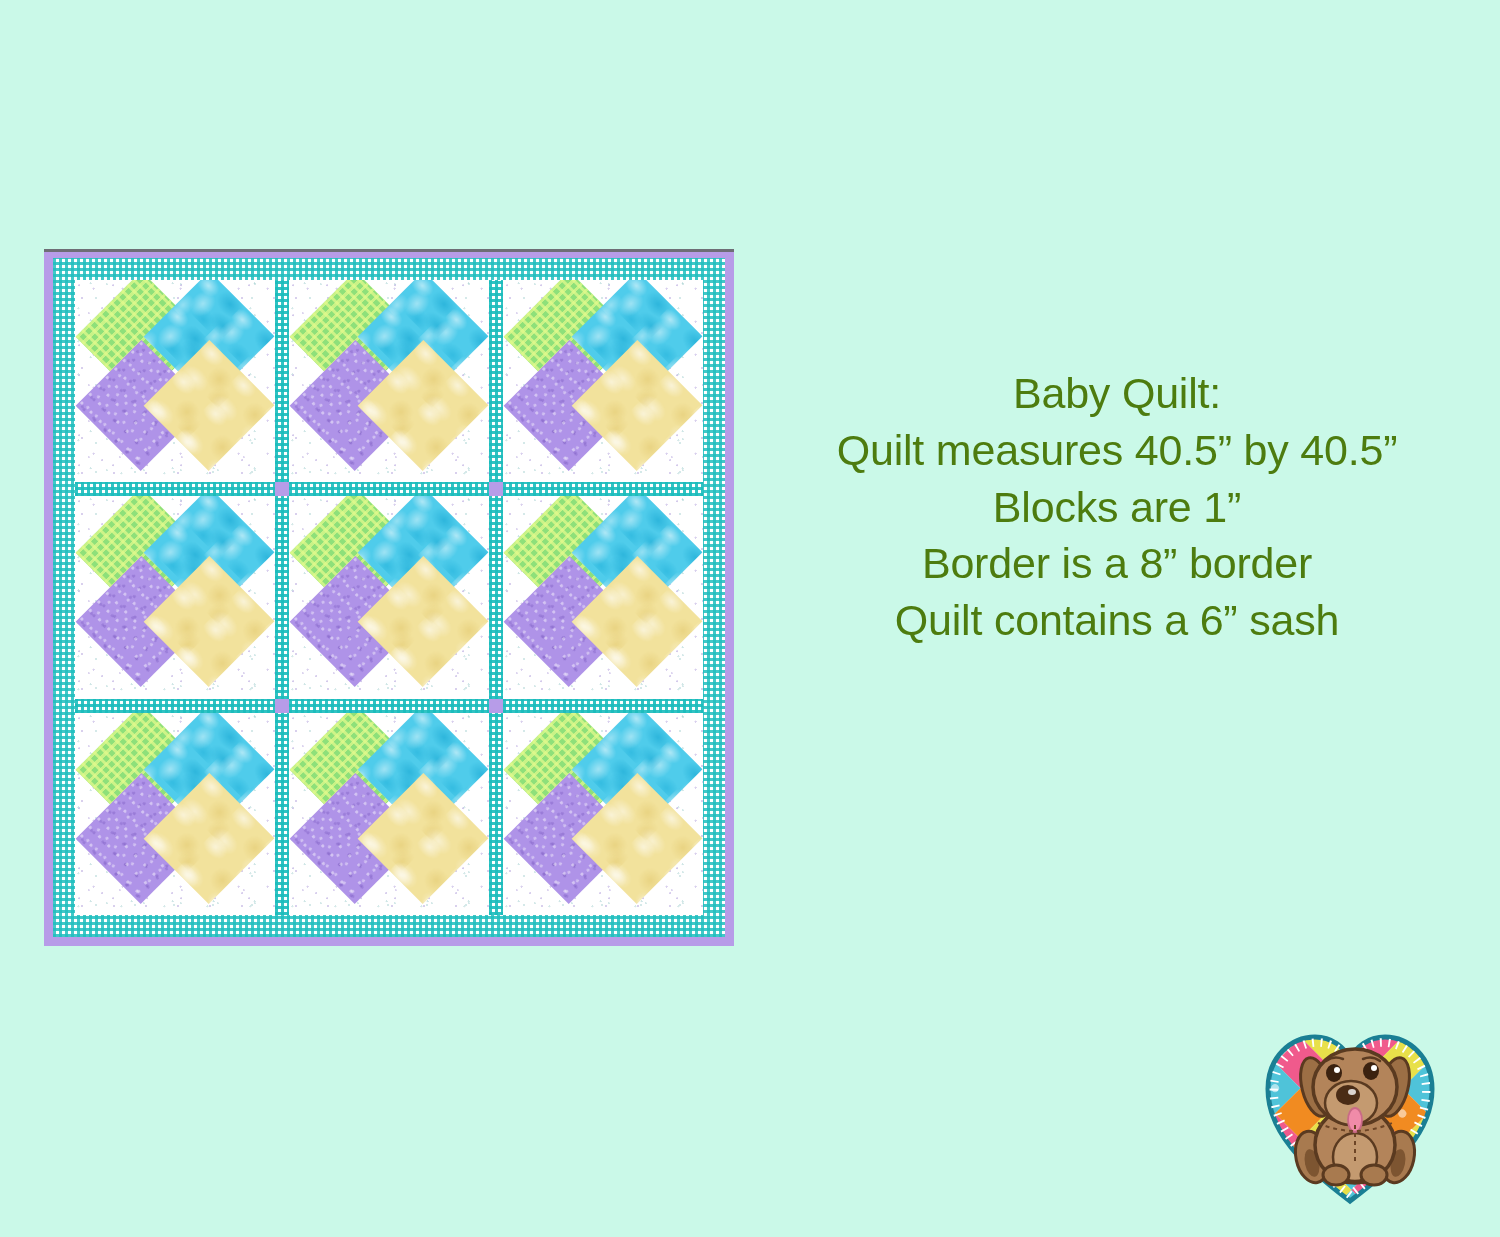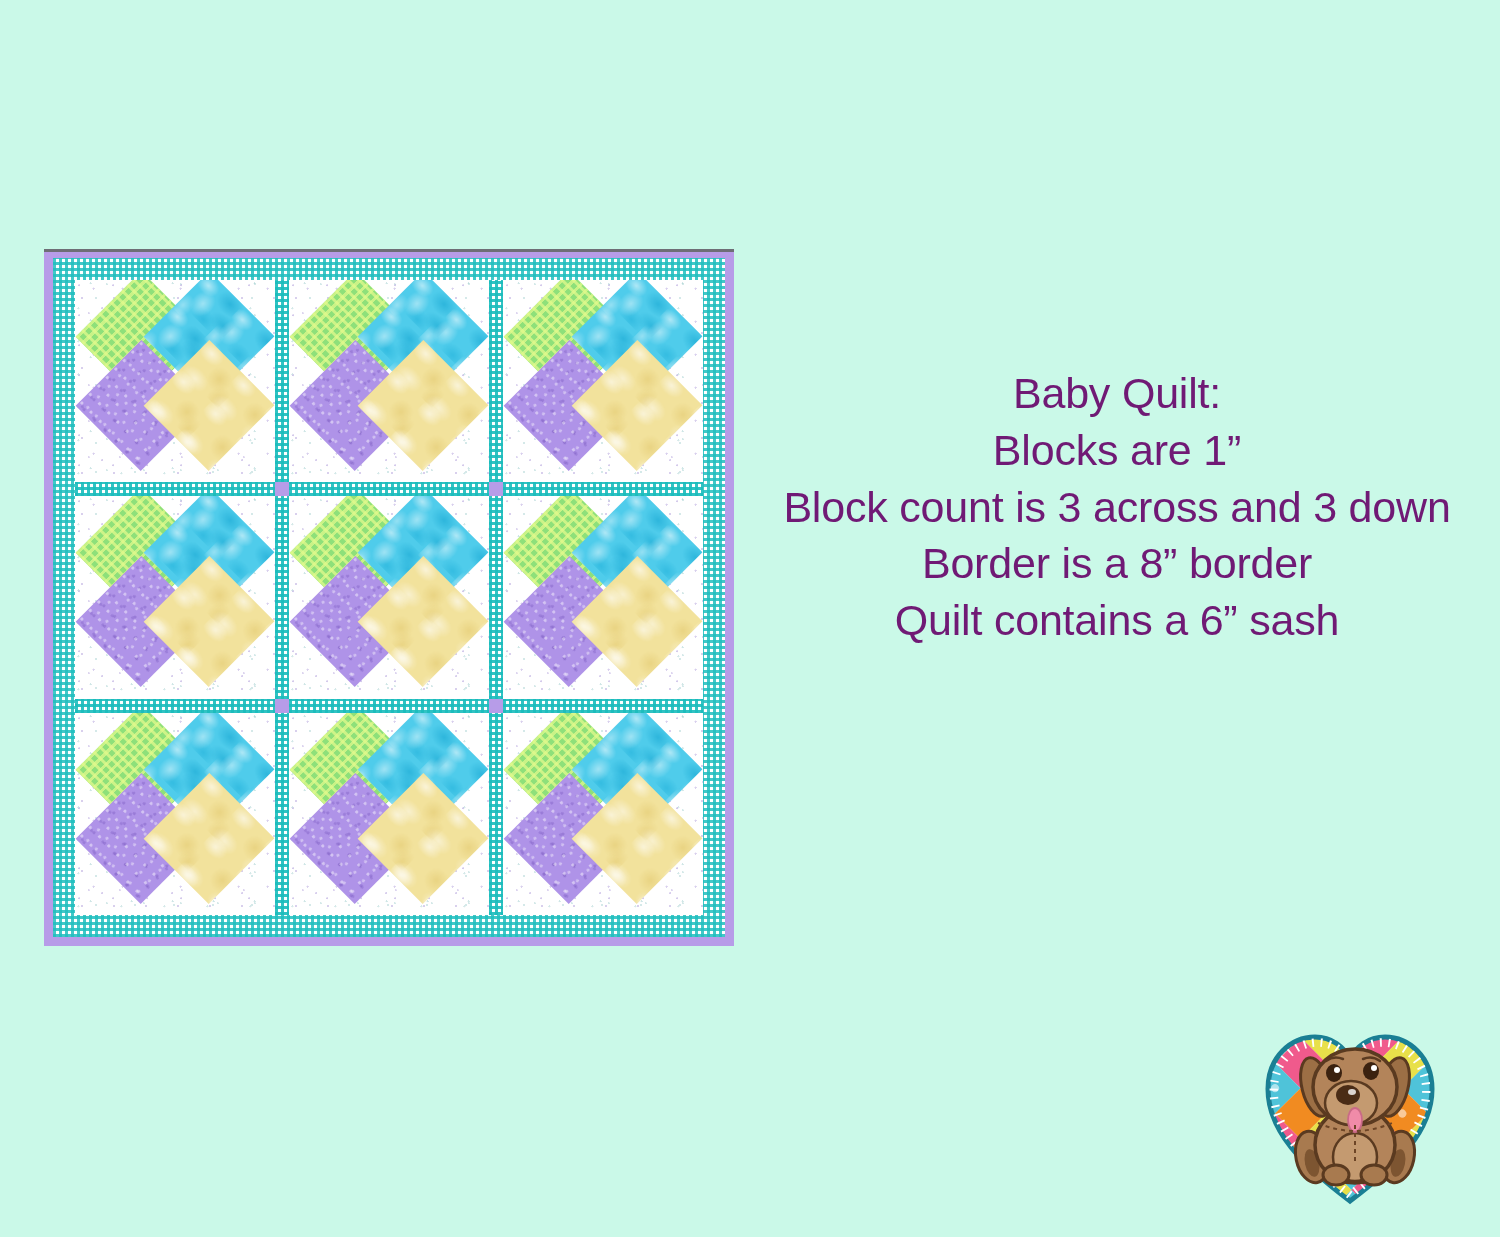--- a/index.html
+++ b/index.html
@@ -167,21 +167,21 @@
     background-size: 45px 40px, 50px 46px, 42px 48px, 54px 42px;
   }
 
   
   #info-panel {
     position: absolute;
     left: 757px;
     top: 365px;
     width: 720px;
     text-align: center;
-    color: #701a75;
+    color: #4d7c0f;
     font-size: 43px;
     line-height: 1.32;
     letter-spacing: -0.2px;
   }
   #info-panel .info-line { display: block; white-space: nowrap; }
 
   
   #brand-logo {
     position: absolute;
     left: 1258px;
@@ -275,22 +275,22 @@
           <div class="patch patch-yellow"></div>
         </div>
 
       </div>
     </div>
   </div>
 </div>
 
 <div id="info-panel">
   <span class="info-line">Baby Quilt:</span>
+  <span class="info-line">Quilt measures 40.5” by 40.5”</span>
   <span class="info-line">Blocks are 1”</span>
-  <span class="info-line">Block count is 3 across and 3 down</span>
   <span class="info-line">Border is a 8” border</span>
   <span class="info-line">Quilt contains a 6” sash</span>
 </div>
 
 <div id="brand-logo">
   <svg viewBox="0 0 185 205" width="185" height="205">
     <defs>
       <clipPath id="heartClip">
         <path d="M92 196 C 44 160, 10 126, 10 84 C 10 52, 33 32, 57 32 C 74 32, 86 42, 92 54
                  C 98 42, 110 32, 127 32 C 151 32, 174 52, 174 84 C 174 126, 140 160, 92 196 Z"></path>

